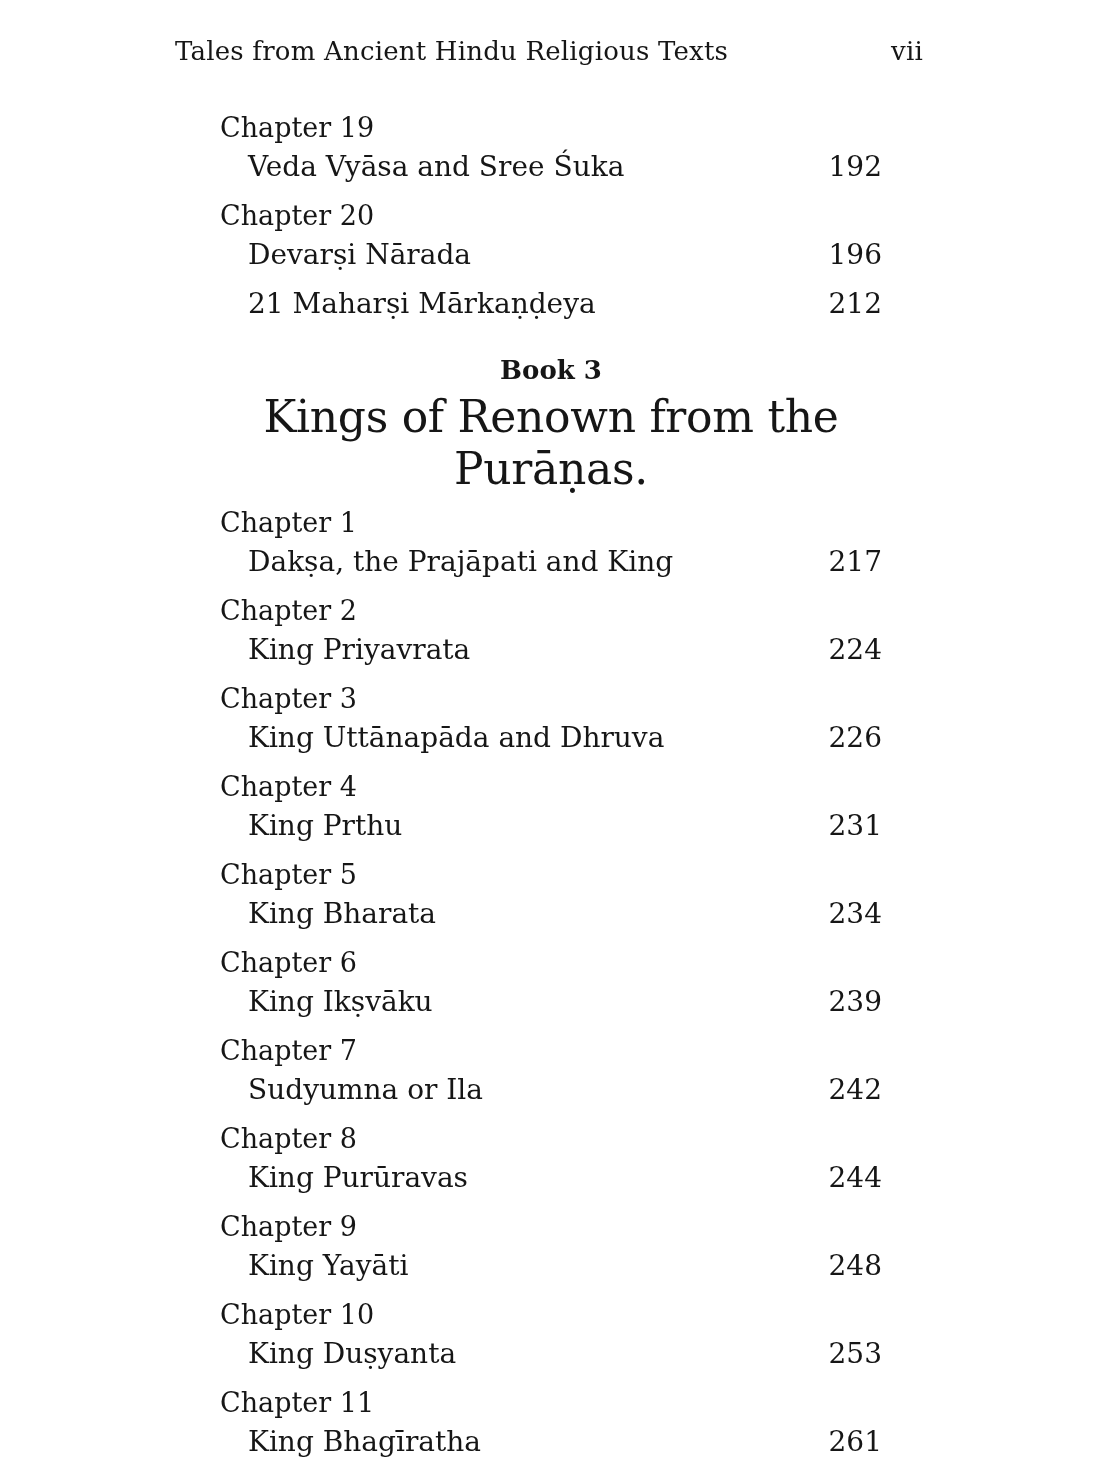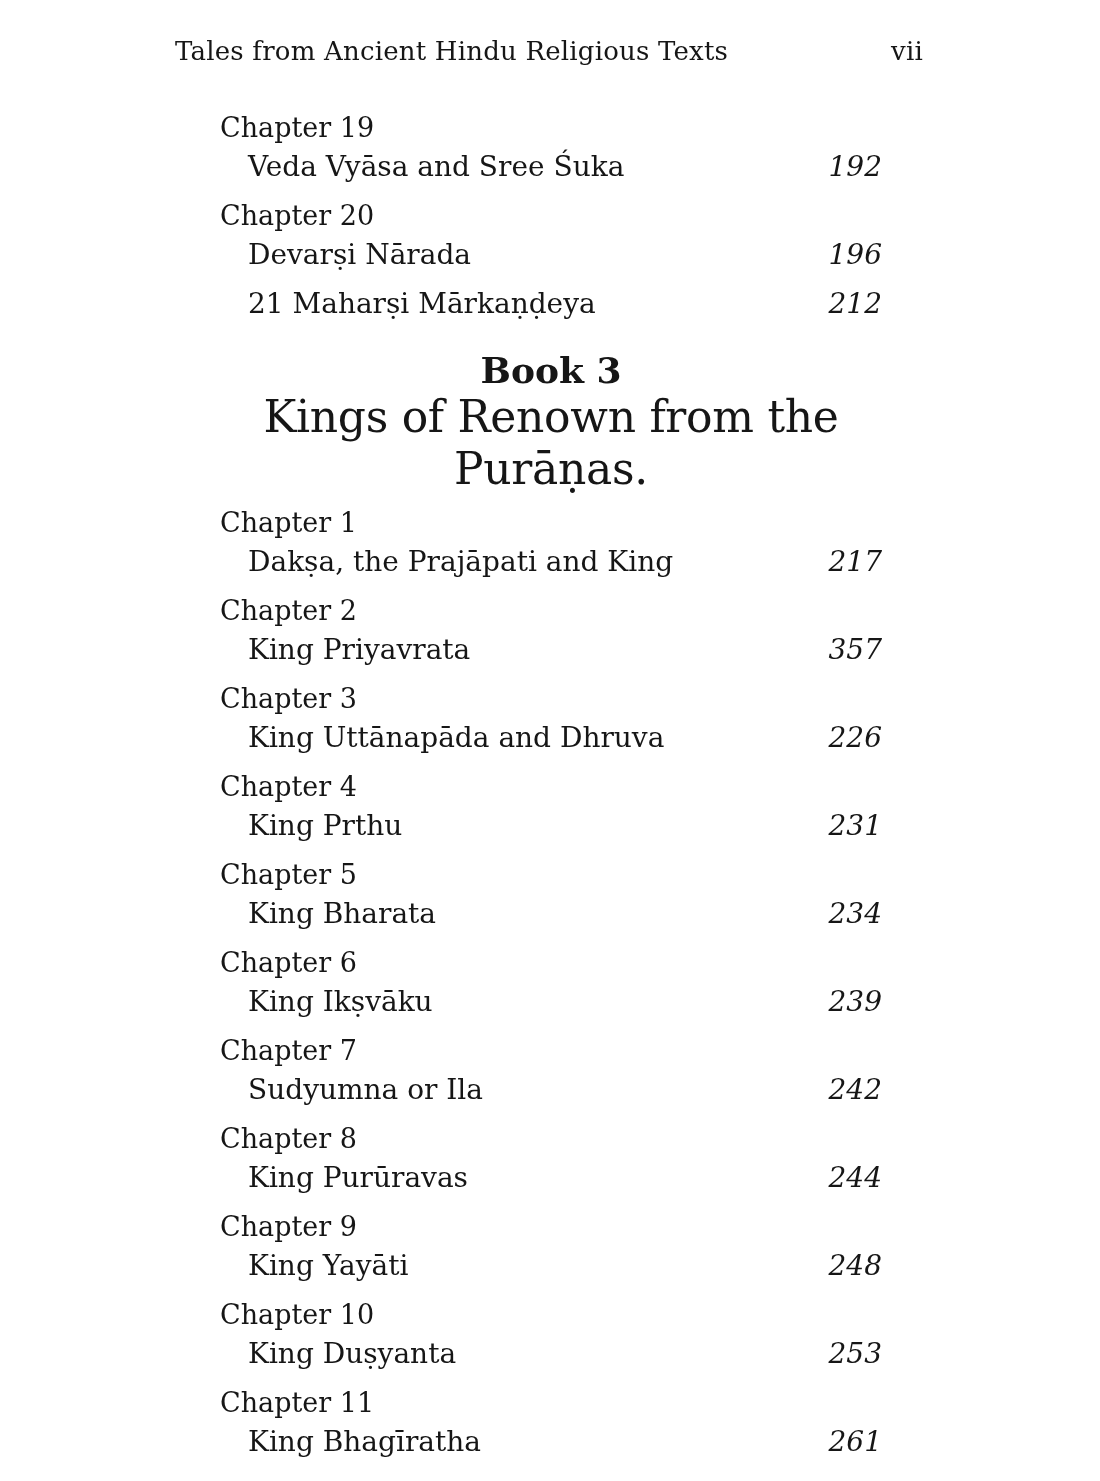--- a/index.html
+++ b/index.html
@@ -45,30 +45,29 @@
     align-items: center;
   }
   .entry .title {
     padding-left: 28px;
     font-size: 28px;
     line-height: 39px;
   }
   .entry .pagenum {
     font-size: 28px;
     line-height: 39px;
-    font-style: italic;
   }
   .book-heading {
     text-align: center;
     margin-top: 26px;
     margin-bottom: 8px;
   }
   .book-kicker {
     font-weight: bold;
-    font-size: 36px;
+    font-size: 26px;
     line-height: 42px;
   }
   .book-title {
     font-size: 44px;
     line-height: 52px;
     letter-spacing: -0.3px;
   }
 </style>
 </head>
 <body>
@@ -115,21 +114,21 @@
           <div class="label">Chapter 1</div>
           <div class="row">
             <span class="title">Dakṣa, the Prajāpati and King</span>
             <span class="pagenum">217</span>
           </div>
         </div>
         <div class="entry">
           <div class="label">Chapter 2</div>
           <div class="row">
             <span class="title">King Priyavrata</span>
-            <span class="pagenum">357</span>
+            <span class="pagenum">224</span>
           </div>
         </div>
         <div class="entry">
           <div class="label">Chapter 3</div>
           <div class="row">
             <span class="title">King Uttānapāda and Dhruva</span>
             <span class="pagenum">226</span>
           </div>
         </div>
         <div class="entry">

